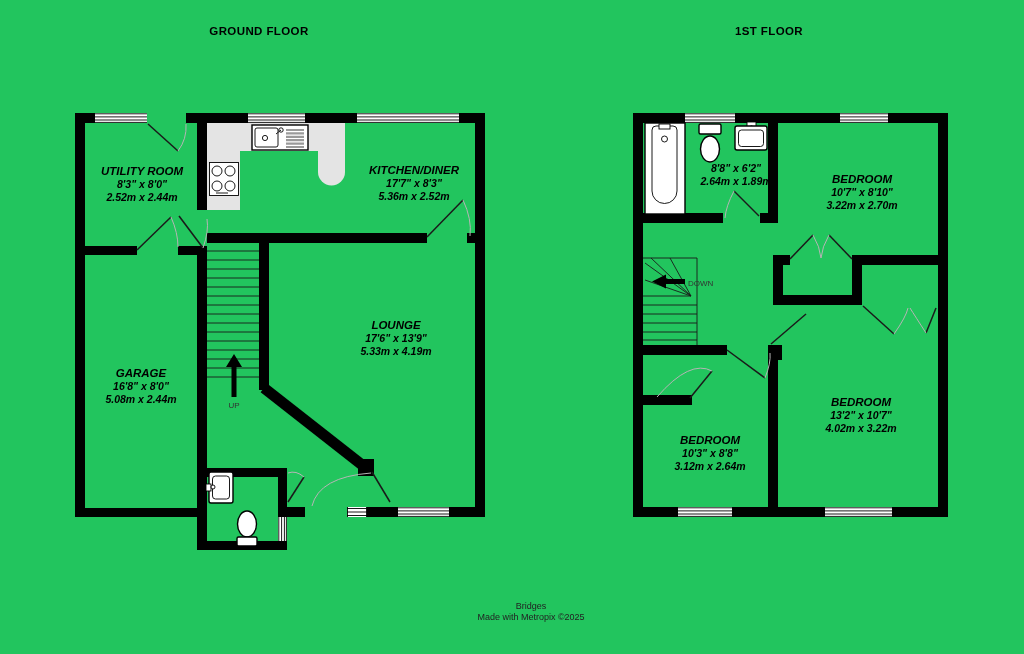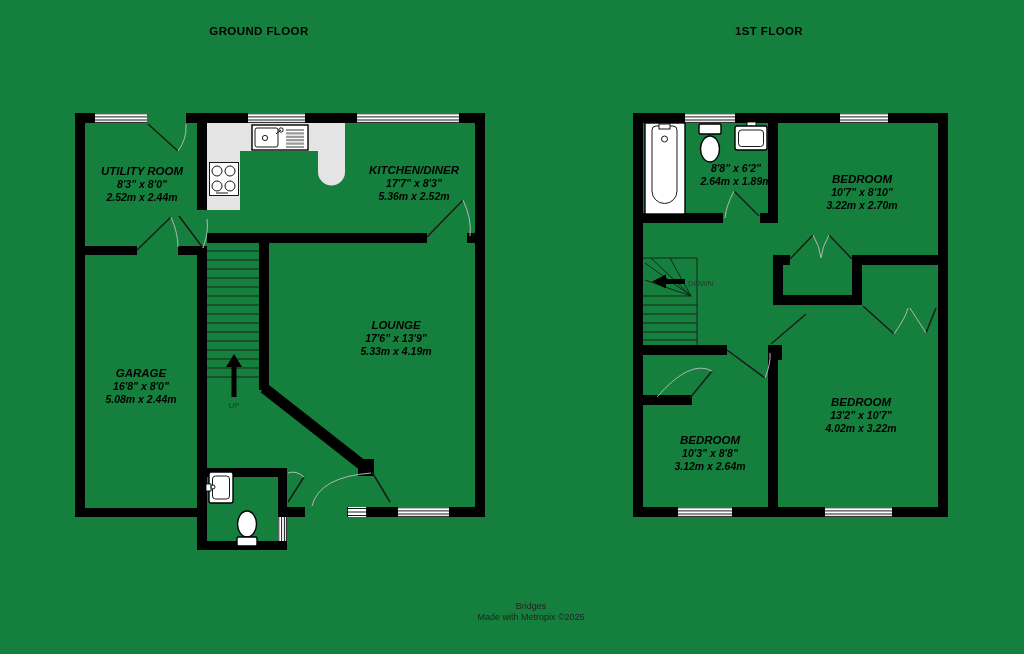--- a/index.html
+++ b/index.html
@@ -1,16 +1,16 @@
 <!DOCTYPE html>
 <html style="--wall: #000000; --counter: #e4e4e4; --arc: #b5b5b5;"><head>
 <meta charset="utf-8">
 <style>
   html,body{margin:0;padding:0;background:#fff;}
-  #stage{position:relative;width:1024px;height:654px;background:#15803d;overflow:hidden;
+  #stage{position:relative;width:1024px;height:654px;background:#22c55e;overflow:hidden;
          font-family:"Liberation Sans",sans-serif;}
   svg{position:absolute;left:0;top:0;}
   .wall{fill:var(--wall,#000);stroke:none;}
   .diag{stroke:var(--wall,#000);stroke-width:11;fill:none;}
   .win{fill:#fff;}
   .wline{stroke:#000;stroke-width:0.9;fill:none;}
   .thin{stroke:#1a1a1a;stroke-width:1;fill:none;}
   .tread{stroke:#1a1a1a;stroke-width:0.9;fill:none;}
   .leaf{stroke:#1a1a1a;stroke-width:1.5;fill:none;}
   .arc{stroke:var(--arc,#b5b5b5);stroke-width:1;fill:none;}

